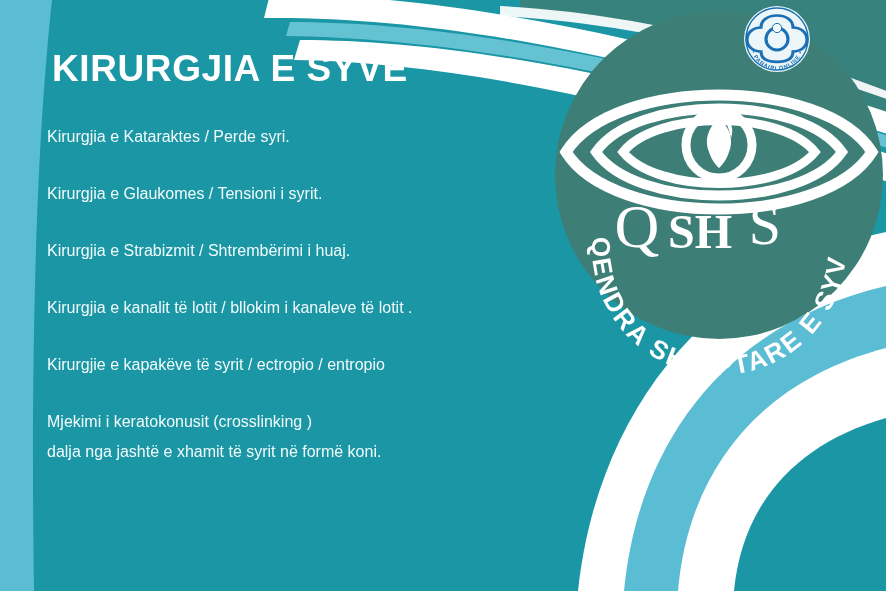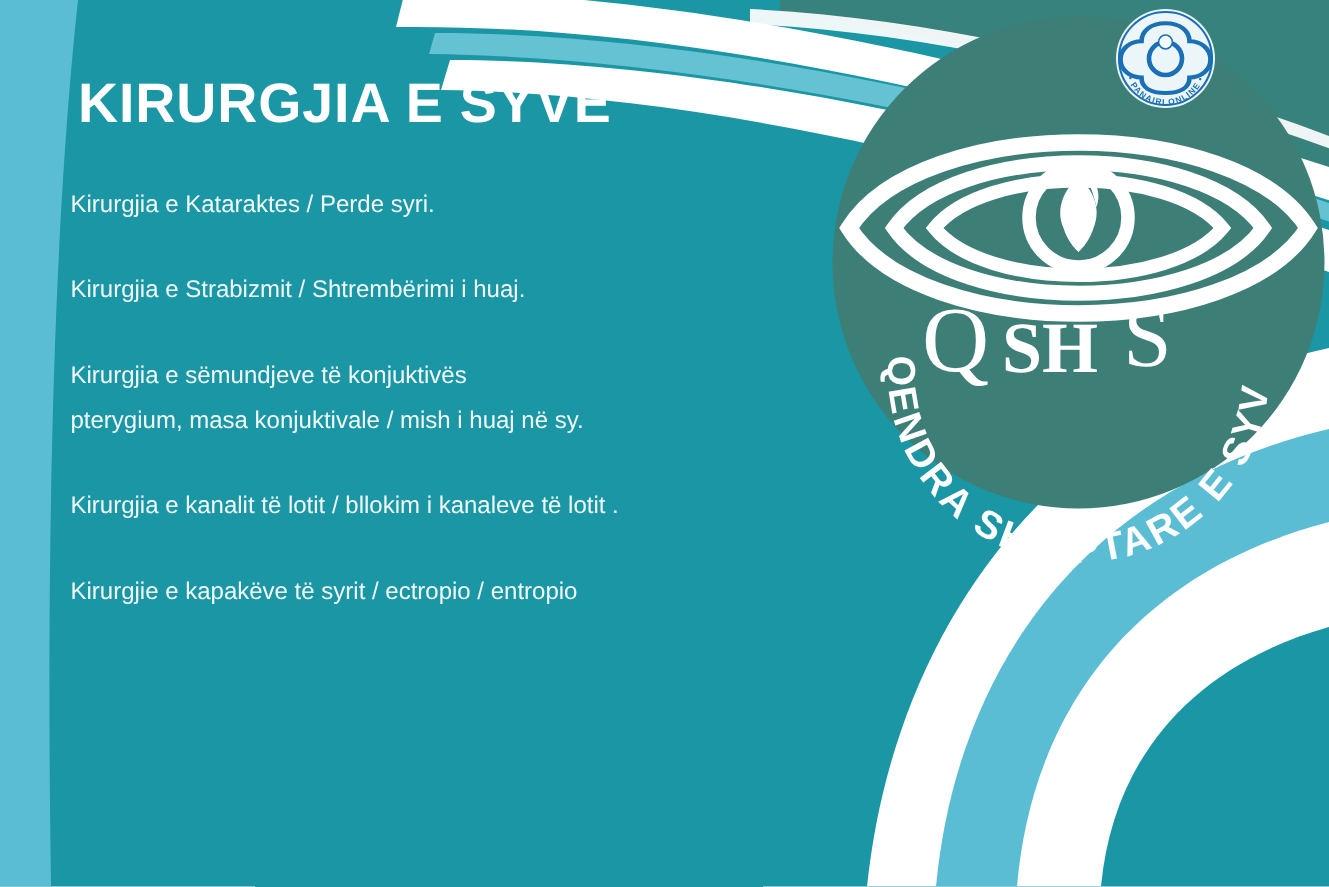--- a/index.html
+++ b/index.html
@@ -135,27 +135,30 @@
   </svg>
 
   <div class="content-layer">
     <div class="poster-title">KIRURGJIA E SYVE</div>
 
     <div class="service-list">
       <div class="service-item">
         <span class="main-line">Kirurgjia e Kataraktes / Perde syri.</span>
       </div>
       <div class="service-item">
-        <span class="main-line">Kirurgjia e Strabizmit / Shtrembërimi i huaj.</span>
+        <span class="main-line">Kirurgjia e Glaukomes  / Tensioni i syrit.</span>
       </div>
       <div class="service-item">
-        <span class="main-line">Kirurgjia e sëmundjeve të konjuktivës</span>
-        <span class="sub-line">pterygium, masa konjuktivale  / mish i huaj në sy.</span>
+        <span class="main-line">Kirurgjia e Strabizmit / Shtrembërimi i huaj.</span>
       </div>
       <div class="service-item">
         <span class="main-line">Kirurgjia e kanalit të lotit / bllokim i kanaleve të lotit .</span>
       </div>
       <div class="service-item">
         <span class="main-line">Kirurgjie e kapakëve të syrit / ectropio / entropio</span>
       </div>
+      <div class="service-item">
+        <span class="main-line">Mjekimi i keratokonusit (crosslinking )</span>
+        <span class="sub-line">dalja nga jashtë e xhamit të syrit në formë koni.</span>
+      </div>
     </div>
   </div>
 </div>
 
 </body></html>

